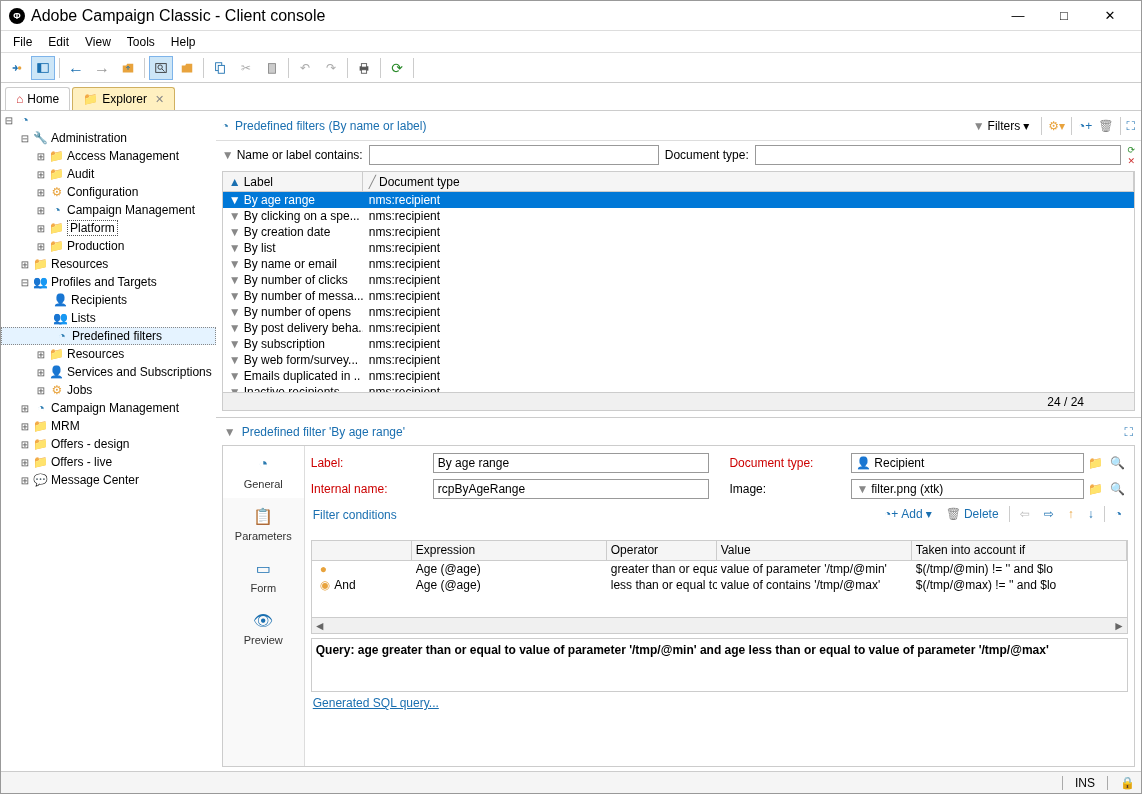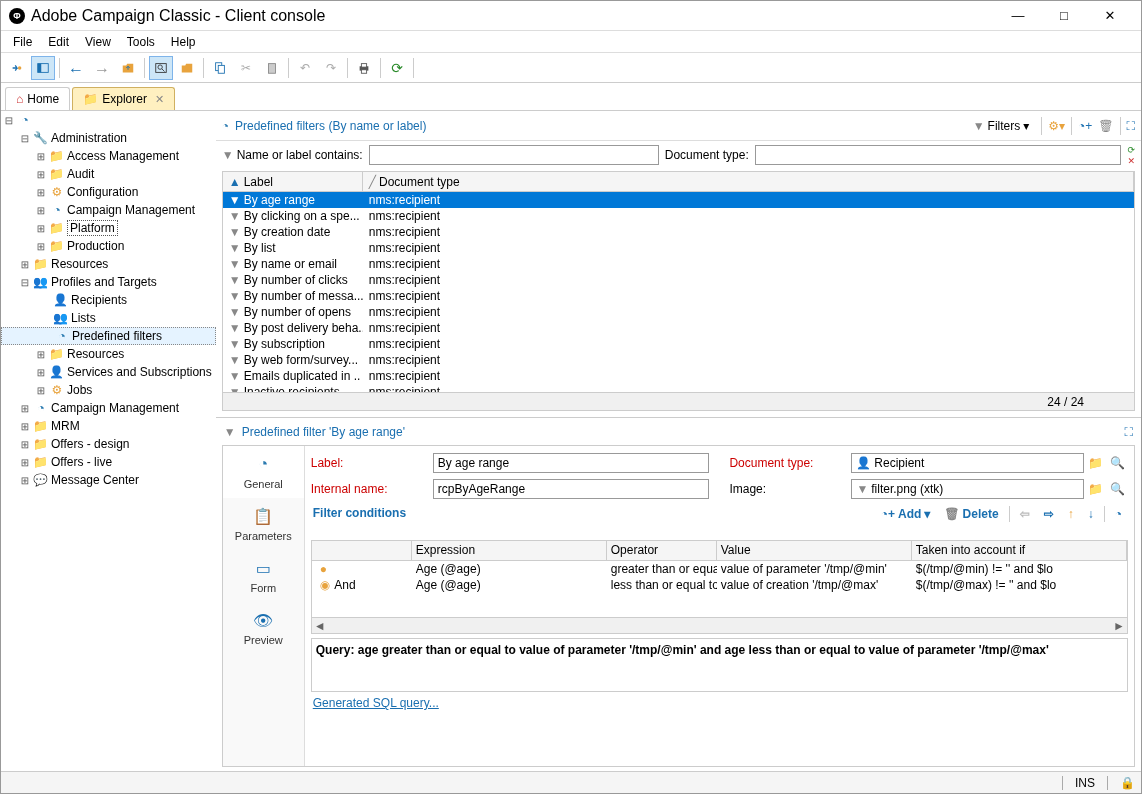--- a/index.html
+++ b/index.html
@@ -79,21 +79,21 @@
 .detail-tab .lbl { font-size: 11px; color: #333; }
 
 .detail-form { flex: 1; display: flex; flex-direction: column; padding: 4px 6px; overflow: hidden; }
 .form-row { display: flex; align-items: center; height: 26px; gap: 22px; }
 .form-row .flabel { width: 100px; }
 .form-row .flabel.req { color: #c00; }
 .form-row input, .form-row select { height: 20px; border: 1px solid #999; padding: 0 4px; }
 .form-row .field-wrap { display: flex; align-items: center; gap: 2px; }
 .fc-icon-btn { width: 20px; height: 20px; display: flex; align-items: center; justify-content: center; border: 1px solid transparent; }
 
-.filter-cond-header { color: #1a6fb0; padding: 4px 2px; display: flex; align-items: flex-start; font-weight: bold; }
+.filter-cond-header { color: #1a6fb0; padding: 4px 2px; display: flex; align-items: flex-end; }
 .filter-cond-toolbar { margin-left: auto; display: flex; align-items: center; gap: 6px; }
 .filter-cond-toolbar .tbtn { display: flex; align-items: center; gap: 3px; padding: 1px 4px; cursor: default; }
 
 .cond-table { border: 1px solid #ccc; flex: 0 0 auto; height: 94px; display: flex; flex-direction: column; margin-top: 14px; }
 .cond-table .thead { display: flex; background: #f5f5f5; border-bottom: 1px solid #ccc; height: 20px; }
 .cond-table .th { padding: 2px 4px; border-right: 1px solid #ccc; overflow: hidden; white-space: nowrap; }
 .cond-table .tbody { flex: 1; overflow: auto; }
 .cond-table .tr { display: flex; height: 16px; align-items: center; }
 .cond-table .td { padding: 0 4px; white-space: nowrap; overflow: hidden; }
 .cond-table .scrollbar-h { height: 16px; background: #f0f0f0; border-top: 1px solid #ccc; display: flex; justify-content: space-between; align-items: center; padding: 0 2px; color: #666; }
@@ -552,21 +552,21 @@
                 <div class="td" style="width:195px">value of parameter '/tmp/@min'</div>
                 <div class="td" style="flex:1">$(/tmp/@min) != '' and $lo</div>
               </div>
               <div class="tr">
                 <div class="td" style="width:100px;display:flex;gap:4px;padding-left:8px">
                   <span style="color:#e8a33d">◉</span>
                   <span>And</span>
                 </div>
                 <div class="td" style="width:195px">Age (@age)</div>
                 <div class="td" style="width:110px">less than or equal to</div>
-                <div class="td" style="width:195px">value of creation '/tmp/@max'</div>
+                <div class="td" style="width:195px">value of contains '/tmp/@max'</div>
                 <div class="td" style="flex:1">$(/tmp/@max) != '' and $lo</div>
               </div>
             </div>
           <div class="scrollbar-h">
               <span>◄</span>
               <span>►</span>
             </div>
         </div>
 
         <div class="query-box">Query: age greater than or equal to value of parameter '/tmp/@min' and age less than or equal to value of parameter '/tmp/@max'</div>

